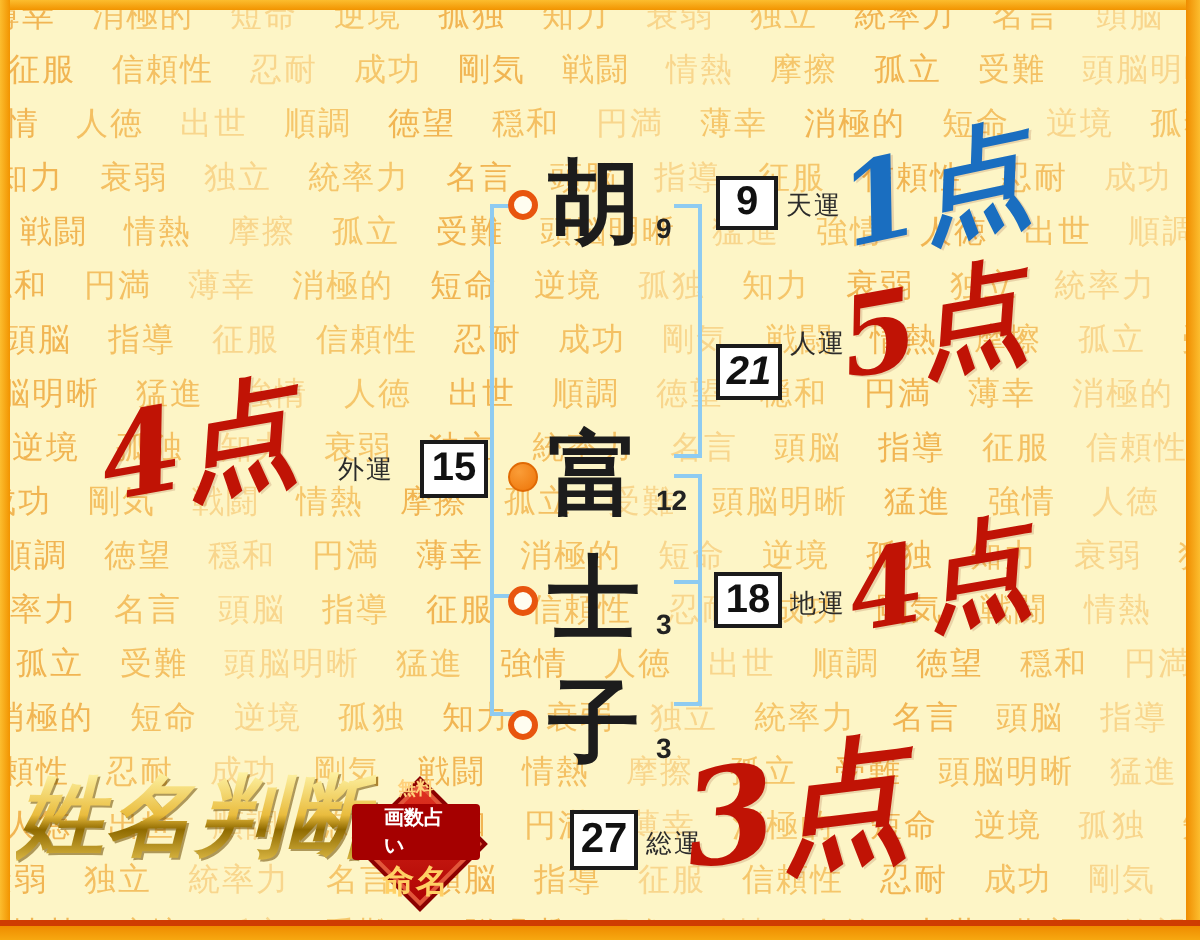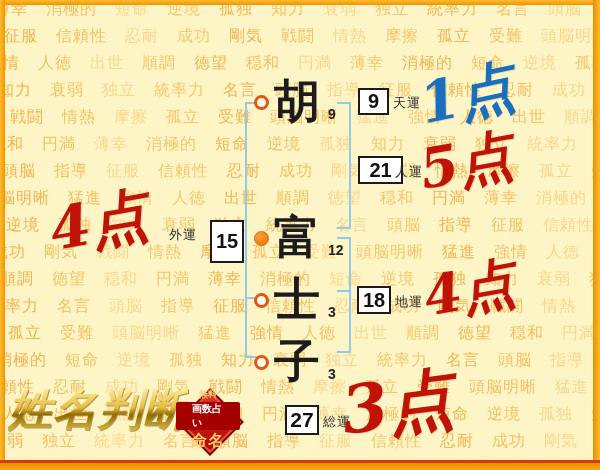--- a/index.html
+++ b/index.html
@@ -28,23 +28,23 @@
   .c0{top:76px;}.c1{top:212px;}.c2{top:274px;}.c3{top:336px;}
   
   .bk{position:absolute;background:#8ecbf1;z-index:2;}
   .vl{width:2px;}
   .tk{height:2px;width:13px;}
   
   .fbox{position:absolute;z-index:4;background:#ffffff;border:2px solid #1b1b1b;display:flex;align-items:center;justify-content:center;font-size:20px;font-weight:bold;color:#111;box-sizing:border-box;}
   .flabel{position:absolute;z-index:4;font-size:13px;font-weight:normal;color:#2b2b2b;letter-spacing:1px;}
   .b-ten{left:358px;top:88px;width:31px;height:27px;}
   .l-ten{left:393px;top:94px;}
-  .b-jin{left:358px;top:156px;width:45px;height:28px;}
+  .b-jin{left:358px;top:172px;width:33px;height:28px;font-style:italic;}
   .l-jin{left:395px;top:163px;}
-  .b-gai{left:210px;top:220px;width:34px;height:43px;}
+  .b-gai{left:210px;top:220px;width:34px;height:29px;}
   .l-gai{left:169px;top:226px;}
   .b-chi{left:357px;top:286px;width:34px;height:28px;}
   .l-chi{left:395px;top:293px;}
   .b-sou{left:285px;top:405px;width:34px;height:30px;font-size:21px;}
   .l-sou{left:323px;top:413px;text-align:center;}
   
   .score{position:absolute;z-index:5;font-family:"DejaVu Serif",serif;font-weight:bold;font-style:italic;white-space:nowrap;text-shadow:1px 1px 0 rgba(120,30,0,.15);}
   .s-red{color:#c01305;}
   .s-blue{color:#1a6ec0;}
   .s-ten{left:420px;top:58px;font-size:56px;transform:rotate(-12deg);}

